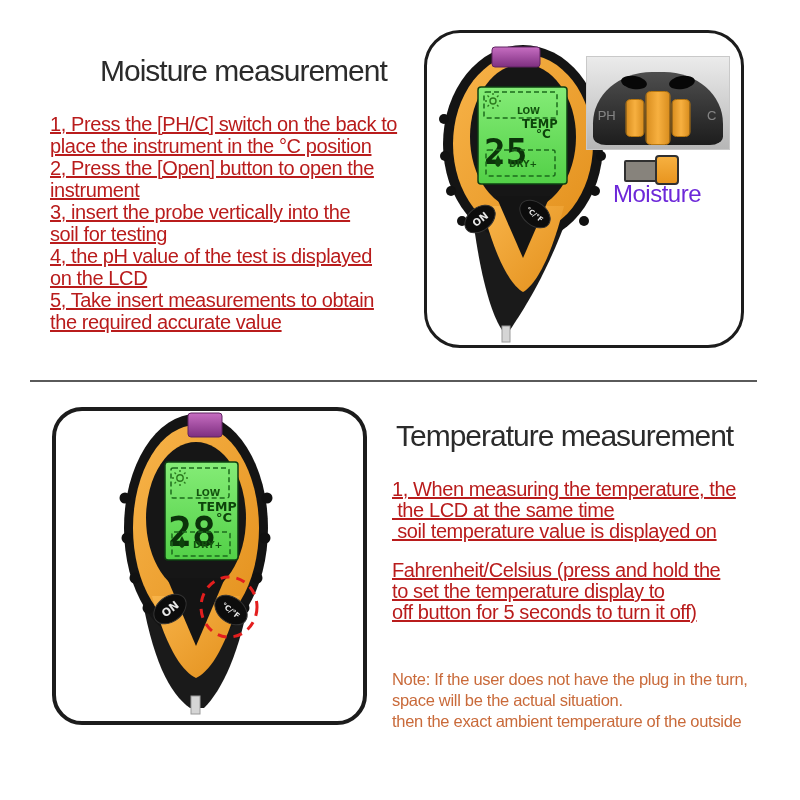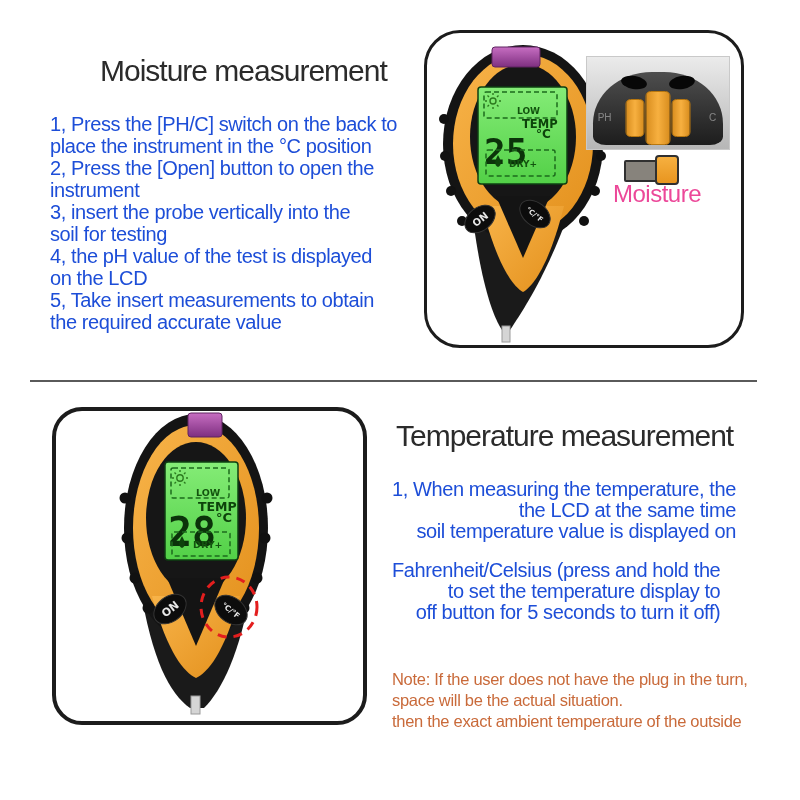--- a/index.html
+++ b/index.html
@@ -1,40 +1,40 @@
 <!DOCTYPE html>
 <html><head>
 <meta charset="utf-8">
 <style>
   html,body{margin:0;padding:0;}
   body{width:800px;height:800px;background:#ffffff;font-family:"Liberation Sans","DejaVu Sans",sans-serif;}
   .canvas{position:absolute;left:0;top:0;width:800px;height:800px;background:#fff;overflow:hidden;}
   .abs{position:absolute;}
   .title{font-size:30px;color:#2b2b2b;letter-spacing:-1px;white-space:nowrap;}
-  .bodyline{font-size:20px;line-height:22px;color:#1d4ed8;letter-spacing:-0.4px;white-space:pre;}
-  .steps .bodyline{line-height:21px;text-align:right;}
+  .bodyline{font-size:20px;line-height:22px;color:#b91c1c;letter-spacing:-0.4px;white-space:pre;text-decoration:underline;}
+  .steps .bodyline{line-height:21px;}
   .noteline{font-size:16.5px;line-height:21px;color:#c96a3a;letter-spacing:-0.3px;white-space:pre;}
   .panel{left:424px;top:30px;width:314px;height:312px;border:3px solid #1c1c1c;border-radius:36px;}
   .bigbox{left:52px;top:407px;width:307px;height:310px;border:4px solid #1c1c1c;border-radius:30px;}
   .divider{left:30px;top:380px;width:727px;height:2px;background:#5a5a5a;}
   .switch-photo{left:586px;top:56px;width:142px;height:92px;background:linear-gradient(180deg,#ebebeb,#b6b6b6);border:1px solid #c9c9c9;overflow:hidden;}
   .switch-housing{position:absolute;left:4%;right:4%;top:16%;bottom:4%;background:linear-gradient(180deg,#4e4e4e,#1d1d1d);border-radius:45% 45% 10% 10% / 70% 70% 12% 12%;}
   .hole{position:absolute;width:26px;height:13px;background:#070707;border-radius:50%;top:6%;}
   .hole.l{left:22%;transform:rotate(10deg);}
   .hole.r{right:22%;transform:rotate(-10deg);}
   .knob{position:absolute;left:50%;top:26%;transform:translateX(-50%);display:flex;align-items:flex-start;}
   .bar{background:linear-gradient(90deg,#d98e1f,#f7b040,#d98e1f);border:1px solid #b8770f;border-radius:5px;}
   .bar.s{width:17px;height:36px;margin-top:8px;}
   .bar.m{width:23px;height:52px;margin:0 1px;}
-  .sw-label{position:absolute;color:rgba(235,235,235,0.45);font-size:10px;bottom:30%;}
+  .sw-label{position:absolute;color:rgba(235,235,235,0.45);font-size:13px;bottom:30%;}
   .sw-label.l{left:5px;}
   .sw-label.r{right:7px;}
   .slider-track{left:624px;top:160px;width:36px;height:18px;background:#87837c;border:2px solid #303030;border-radius:2px;}
   .slider-knob{left:655px;top:155px;width:20px;height:26px;background:linear-gradient(#f6b040,#e8951f);border:2px solid #303030;border-radius:4px;}
-  .caption{left:586px;top:180px;width:142px;text-align:center;font-size:24px;color:#ec4899;letter-spacing:-0.5px;}
+  .caption{left:586px;top:180px;width:142px;text-align:center;font-size:24px;color:#6d28d9;letter-spacing:-0.5px;}
   svg text{font-family:"DejaVu Sans",sans-serif;}
   svg .seg{font-family:"DejaVu Sans Mono",monospace;font-weight:bold;}
 </style>
 </head>
 <body>
 
 <div class="canvas">
 
   <div class="abs title" style="left:58px;top:54px;margin-left:42px;">Moisture measurement</div>
 

